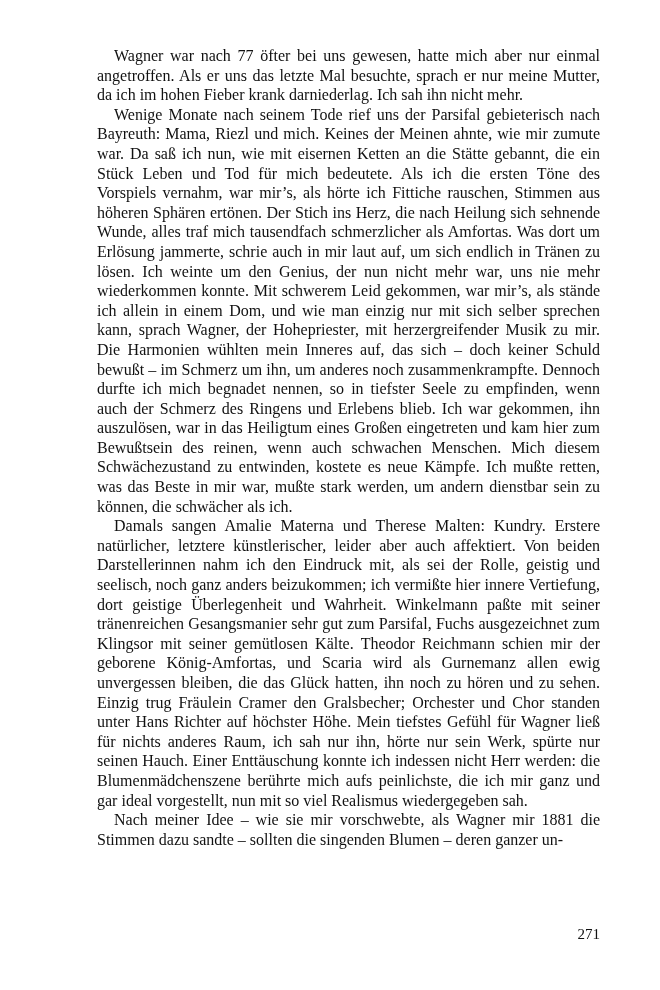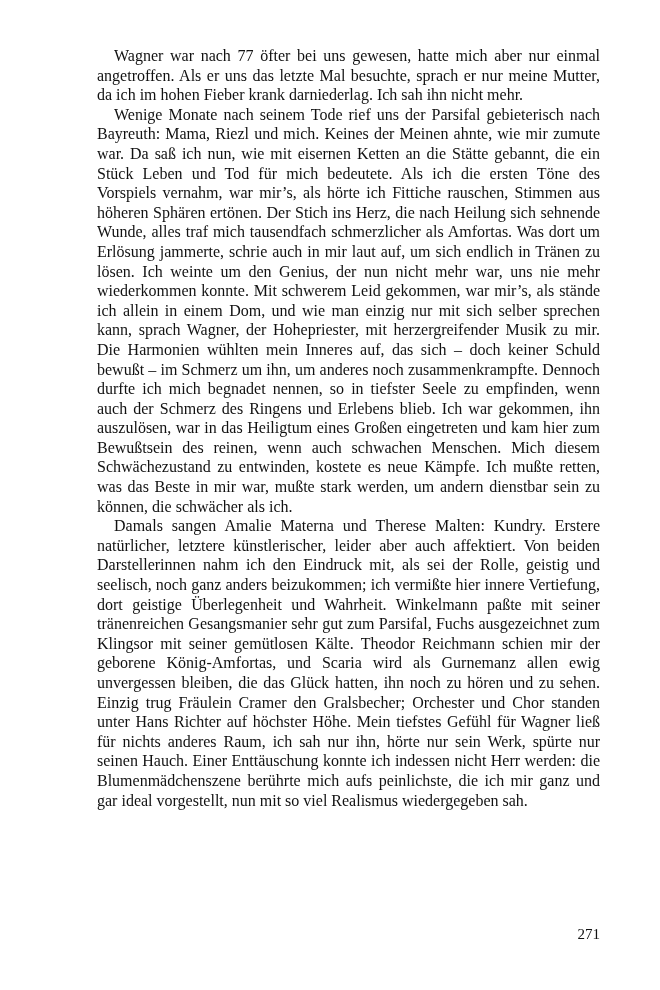--- a/index.html
+++ b/index.html
@@ -45,15 +45,16 @@
   }
 </style>
 </head>
 <body>
 
 <div class="page">
   <div class="text-block">
     <p>Wagner war nach 77 öfter bei uns gewesen, hatte mich aber nur einmal angetroffen. Als er uns das letzte Mal besuchte, sprach er nur meine Mutter, da ich im hohen Fieber krank darniederlag. Ich sah ihn nicht mehr.</p>
     <p>Wenige Monate nach seinem Tode rief uns der Parsifal gebieterisch nach Bayreuth: Mama, Riezl und mich. Keines der Meinen ahnte, wie mir zumute war. Da saß ich nun, wie mit eisernen Ketten an die Stätte gebannt, die ein Stück Leben und Tod für mich bedeutete. Als ich die ersten Töne des Vorspiels vernahm, war mir’s, als hörte ich Fittiche rauschen, Stimmen aus höheren Sphären ertönen. Der Stich ins Herz, die nach Heilung sich sehnende Wunde, alles traf mich tausendfach schmerzlicher als Amfortas. Was dort um Erlösung jammerte, schrie auch in mir laut auf, um sich endlich in Tränen zu lösen. Ich weinte um den Genius, der nun nicht mehr war, uns nie mehr wiederkommen konnte. Mit schwerem Leid gekommen, war mir’s, als stände ich allein in einem Dom, und wie man einzig nur mit sich selber sprechen kann, sprach Wagner, der Hohepriester, mit herzergreifender Musik zu mir. Die Harmonien wühlten mein Inneres auf, das sich – doch keiner Schuld bewußt – im Schmerz um ihn, um anderes noch zusammenkrampfte. Dennoch durfte ich mich begnadet nennen, so in tiefster Seele zu empfinden, wenn auch der Schmerz des Ringens und Erlebens blieb. Ich war gekommen, ihn auszulösen, war in das Heiligtum eines Großen eingetreten und kam hier zum Bewußtsein des reinen, wenn auch schwachen Menschen. Mich diesem Schwächezustand zu entwinden, kostete es neue Kämpfe. Ich mußte retten, was das Beste in mir war, mußte stark werden, um andern dienstbar sein zu können, die schwächer als ich.</p>
     <p>Damals sangen Amalie Materna und Therese Malten: Kundry. Erstere natürlicher, letztere künstlerischer, leider aber auch affektiert. Von beiden Darstellerinnen nahm ich den Eindruck mit, als sei der Rolle, geistig und seelisch, noch ganz anders beizukommen; ich vermißte hier innere Vertiefung, dort geistige Überlegenheit und Wahrheit. Winkelmann paßte mit seiner tränenreichen Gesangsmanier sehr gut zum Parsifal, Fuchs ausgezeichnet zum Klingsor mit seiner gemütlosen Kälte. Theodor Reichmann schien mir der geborene König-Amfortas, und Scaria wird als Gurnemanz allen ewig unvergessen bleiben, die das Glück hatten, ihn noch zu hören und zu sehen. Einzig trug Fräulein Cramer den Gralsbecher; Orchester und Chor standen unter Hans Richter auf höchster Höhe. Mein tiefstes Gefühl für Wagner ließ für nichts anderes Raum, ich sah nur ihn, hörte nur sein Werk, spürte nur seinen Hauch. Einer Enttäuschung konnte ich indessen nicht Herr werden: die Blumenmädchenszene berührte mich aufs peinlichste, die ich mir ganz und gar ideal vorgestellt, nun mit so viel Realismus wiedergegeben sah.</p>
+    <p>Nach meiner Idee – wie sie mir vorschwebte, als Wagner mir 1881 die Stimmen dazu sandte – sollten die singenden Blumen – deren ganzer un-</p>
   </div>
   <div class="page-number">271</div>
 </div>
 
 </body></html>

